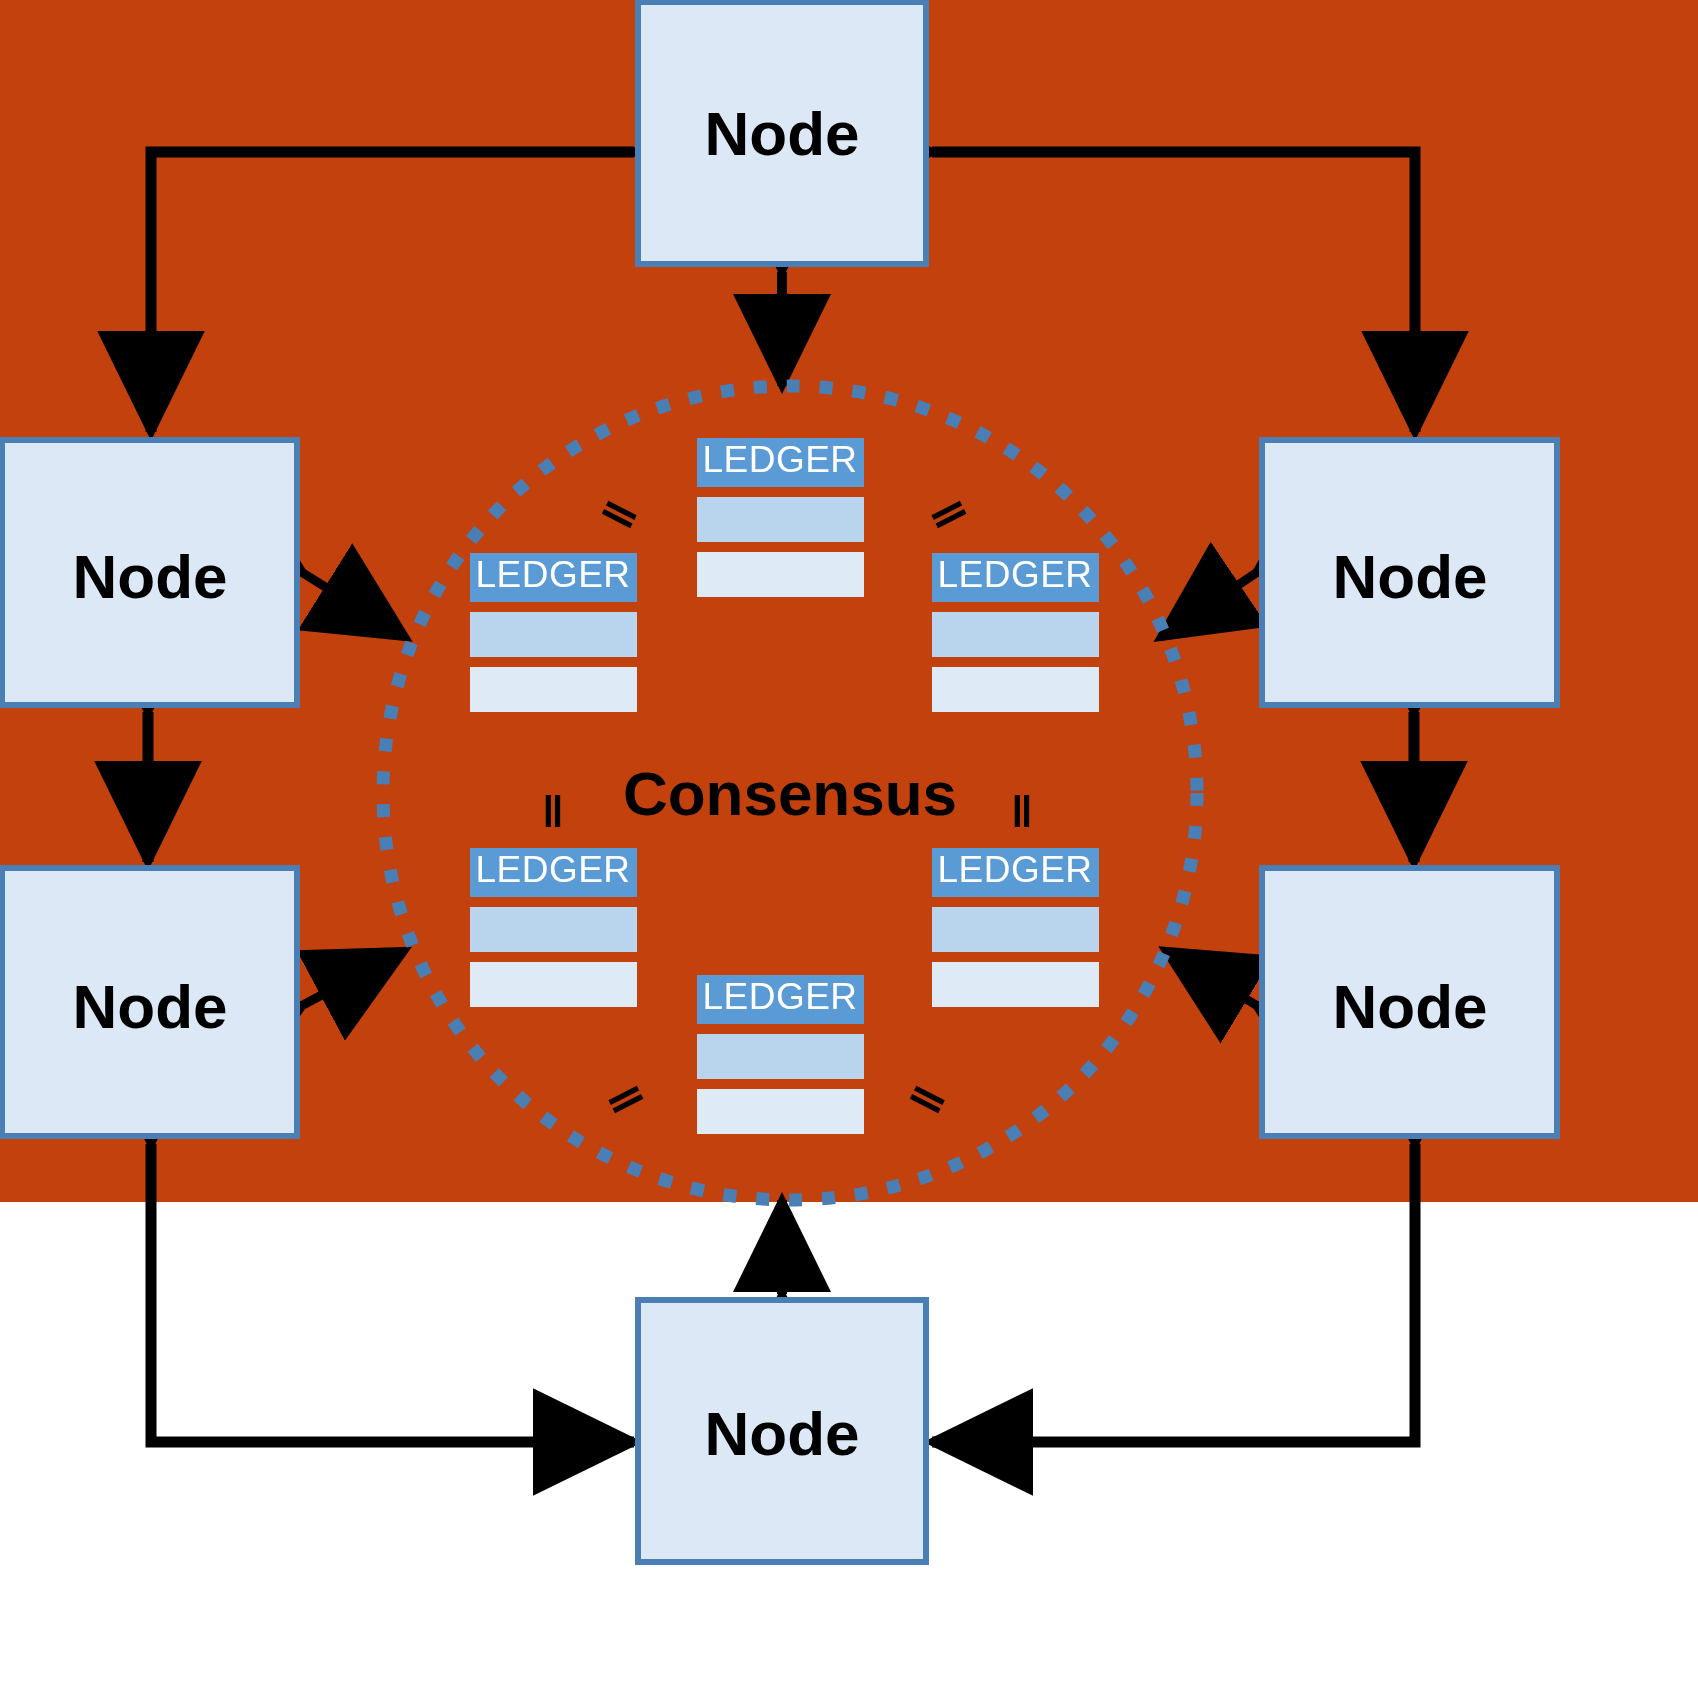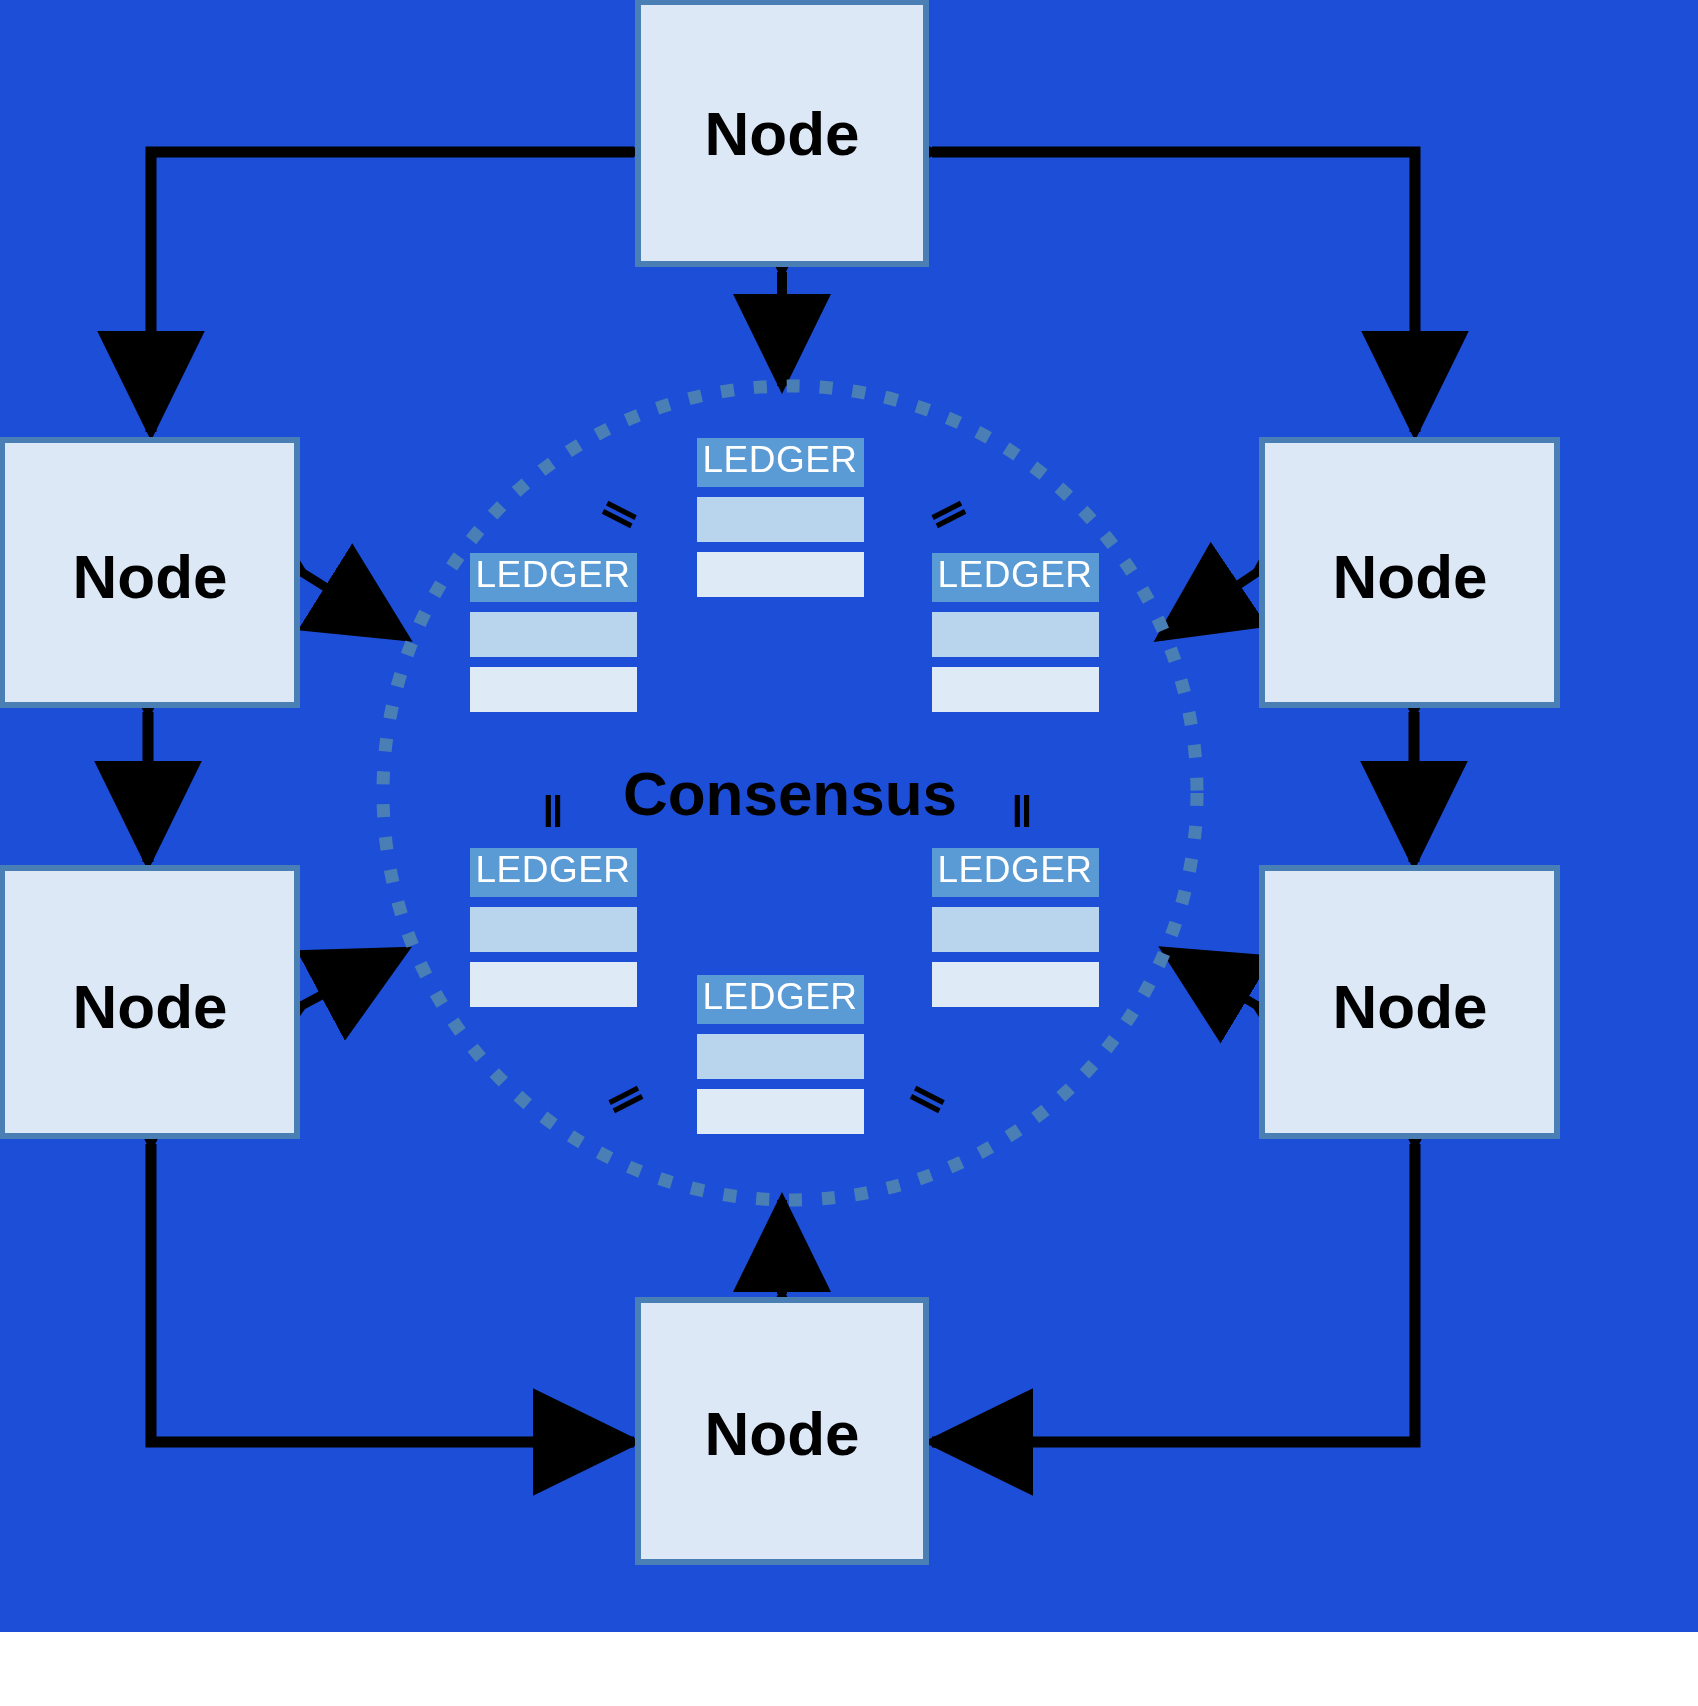--- a/index.html
+++ b/index.html
@@ -9,22 +9,22 @@
   }
   body {
     width: 1698px;
     height: 1706px;
     font-family: "Liberation Sans", sans-serif;
     overflow: hidden;
   }
   #canvas {
     position: relative;
     width: 1698px;
-    height: 1632px;
-    background: #1d4ed8;
+    height: 1202px;
+    background: #c2410c;
   }
   svg#diagram {
     position: absolute;
     top: 0;
     left: 0;
     width: 1698px;
     height: 1706px;
   }
   .node-label {
     font-family: "Liberation Sans", sans-serif;

